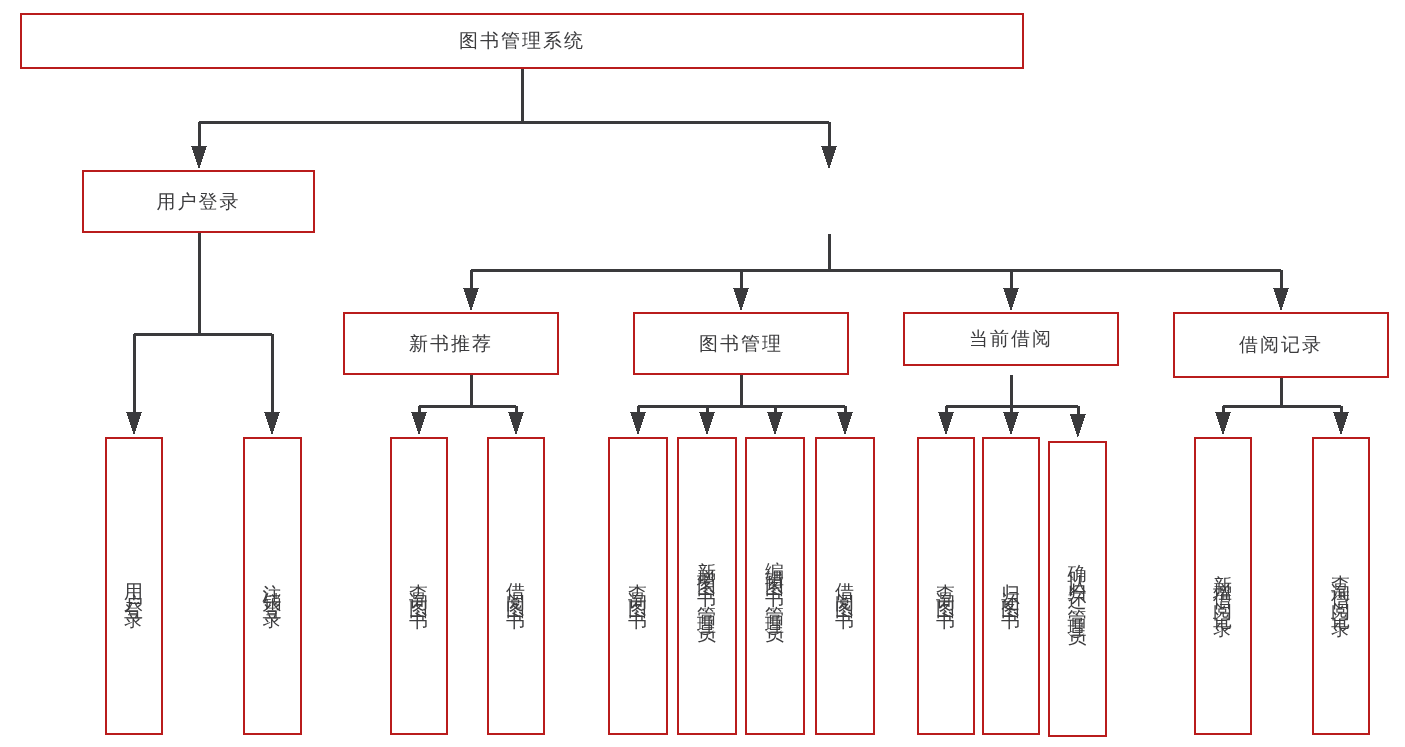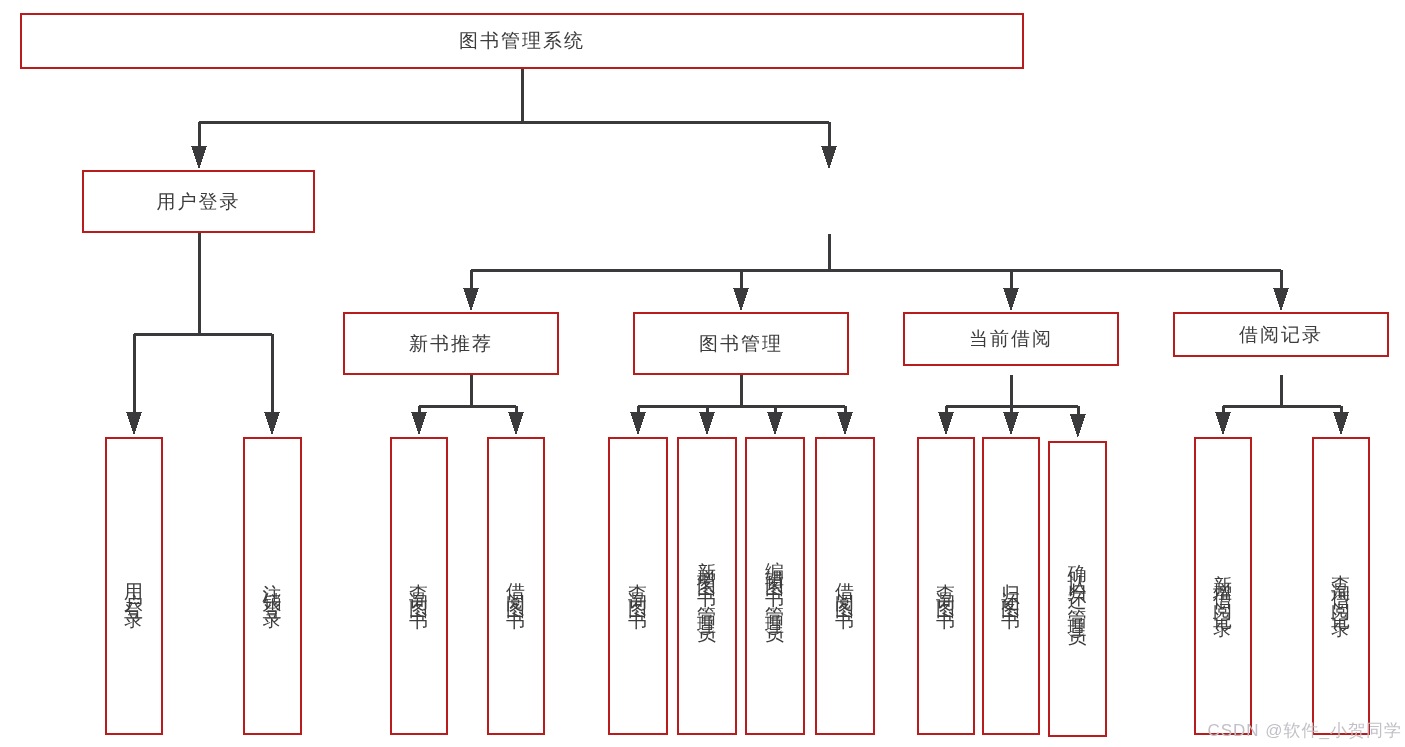--- a/index.html
+++ b/index.html
@@ -141,21 +141,21 @@
 
   <div class="box" style="left:343px; top:312px; width:216px; height:63px;">
     <span class="hlabel">新书推荐</span>
   </div>
   <div class="box" style="left:633px; top:312px; width:216px; height:63px;">
     <span class="hlabel">图书管理</span>
   </div>
   <div class="box" style="left:903px; top:312px; width:216px; height:54px;">
     <span class="hlabel">当前借阅</span>
   </div>
-  <div class="box" style="left:1173px; top:312px; width:216px; height:45px;">
+  <div class="box" style="left:1173px; top:312px; width:216px; height:66px;">
     <span class="hlabel">借阅记录</span>
   </div>
 
   <div class="box" style="left:105px; top:437px; width:58px; height:298px;">
     <span class="vlabel">用户登录</span>
   </div>
   <div class="box" style="left:243px; top:437px; width:59px; height:298px;">
     <span class="vlabel">注销登录</span>
   </div>
 
@@ -189,15 +189,14 @@
     <span class="vlabel">确认归还（管理员）</span>
   </div>
 
   <div class="box" style="left:1194px; top:437px; width:58px; height:298px;">
     <span class="vlabel">新增借阅记录</span>
   </div>
   <div class="box" style="left:1312px; top:437px; width:58px; height:298px;">
     <span class="vlabel">查询借阅记录</span>
   </div>
 
-  <div class="watermark">CSDN @软件_小贺同学</div>
 
 </div>
 
 </body></html>

